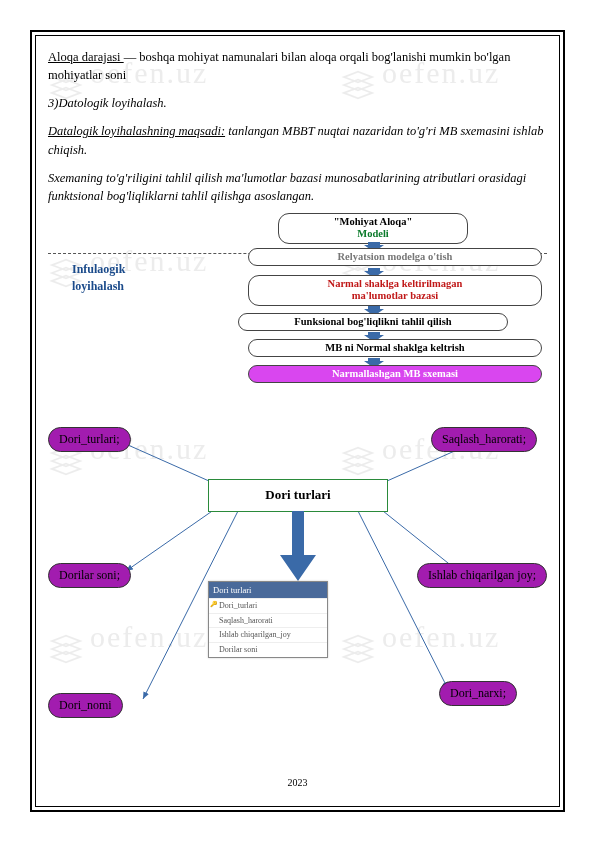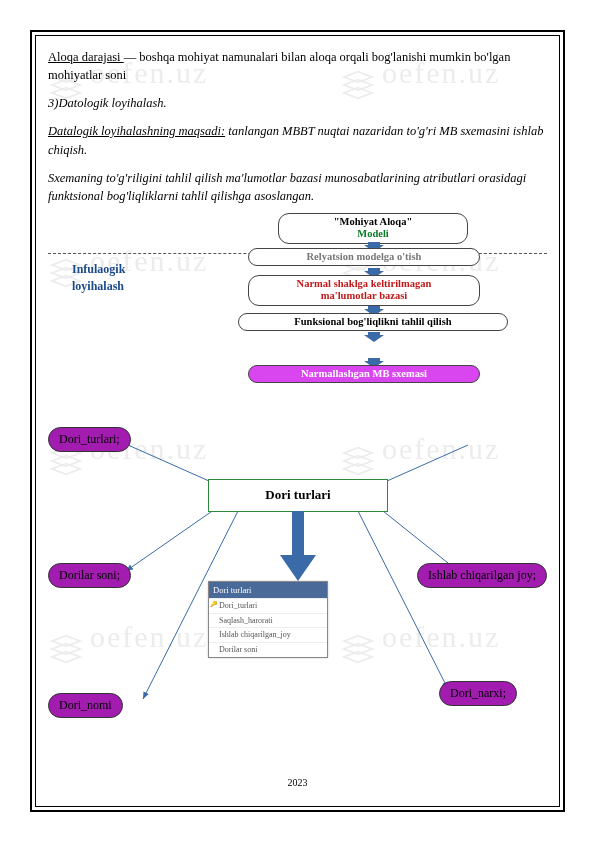--- a/index.html
+++ b/index.html
@@ -67,21 +67,21 @@
     color: #1a4a8a;
   }
   .dashed-sep {
     position: absolute;
     left: 0; right: 0;
     border-top: 1px dashed #555;
   }
   .flowbox {
     position: absolute;
     left: 200px;
-    width: 232px;
+    width: 294px;
     border: 1px solid #444;
     border-radius: 11px;
     text-align: center;
     font-size: 10.5px;
     font-weight: bold;
     padding: 2px 4px;
     line-height: 1.2;
     background: #fff;
   }
   .flowbox-dark {
@@ -293,20 +293,21 @@
     </div>
     <div class="down-arrow" style="top:88px; left:316px;"><svg viewBox="0 0 20 10">
           <polygon points="4,0 16,0 16,3 20,3 10,10 0,3 4,3" fill="#3a6aa8"></polygon>
         </svg></div>
 
     <div class="flowbox" style="top:98px; left:190px; width:270px;">Funksional bog'liqlikni tahlil qilish</div>
     <div class="down-arrow" style="top:114px; left:316px;"><svg viewBox="0 0 20 10">
           <polygon points="4,0 16,0 16,3 20,3 10,10 0,3 4,3" fill="#3a6aa8"></polygon>
         </svg></div>
 
+    <div class="flowbox" style="top:124px;">MB ni Normal shaklga keltrish</div>
     <div class="down-arrow" style="top:140px; left:316px;"><svg viewBox="0 0 20 10">
           <polygon points="4,0 16,0 16,3 20,3 10,10 0,3 4,3" fill="#3a6aa8"></polygon>
         </svg></div>
 
     <div class="flowbox flowbox-dark" style="top:150px;">Narmallashgan MB sxemasi</div>
   </div>
 
   <div class="diagram2">
     <svg class="conn-svg">
       <defs>
@@ -316,20 +317,21 @@
       </defs>
       <line x1="80" y1="22" x2="170" y2="62" stroke="#3a6aa8" stroke-width="1" marker-end="url(#ah)"></line>
       <line x1="420" y1="22" x2="330" y2="62" stroke="#3a6aa8" stroke-width="1" marker-end="url(#ah)"></line>
       <line x1="170" y1="84" x2="78" y2="148" stroke="#3a6aa8" stroke-width="1" marker-end="url(#ah)"></line>
       <line x1="330" y1="84" x2="410" y2="148" stroke="#3a6aa8" stroke-width="1" marker-end="url(#ah)"></line>
       <line x1="190" y1="88" x2="95" y2="276" stroke="#3a6aa8" stroke-width="1" marker-end="url(#ah)"></line>
       <line x1="310" y1="88" x2="400" y2="266" stroke="#3a6aa8" stroke-width="1" marker-end="url(#ah)"></line>
     </svg>
 
     <div class="pill" style="top:4px; left:0px;">Dori_turlari;</div>
+    <div class="pill" style="top:4px; right:10px;">Saqlash_harorati;</div>
 
     <div class="entity-box" style="top:56px; left:160px; width:180px;">Dori turlari</div>
 
     <div class="big-arrow" style="top:88px; left:232px; width:36px; height:70px;">
       <svg viewBox="0 0 36 70" width="36" height="70">
         <polygon points="12,0 24,0 24,44 36,44 18,70 0,44 12,44" fill="#3a6aa8"></polygon>
       </svg>
     </div>
 
     <div class="pill" style="top:140px; left:0px;">Dorilar soni;</div>

